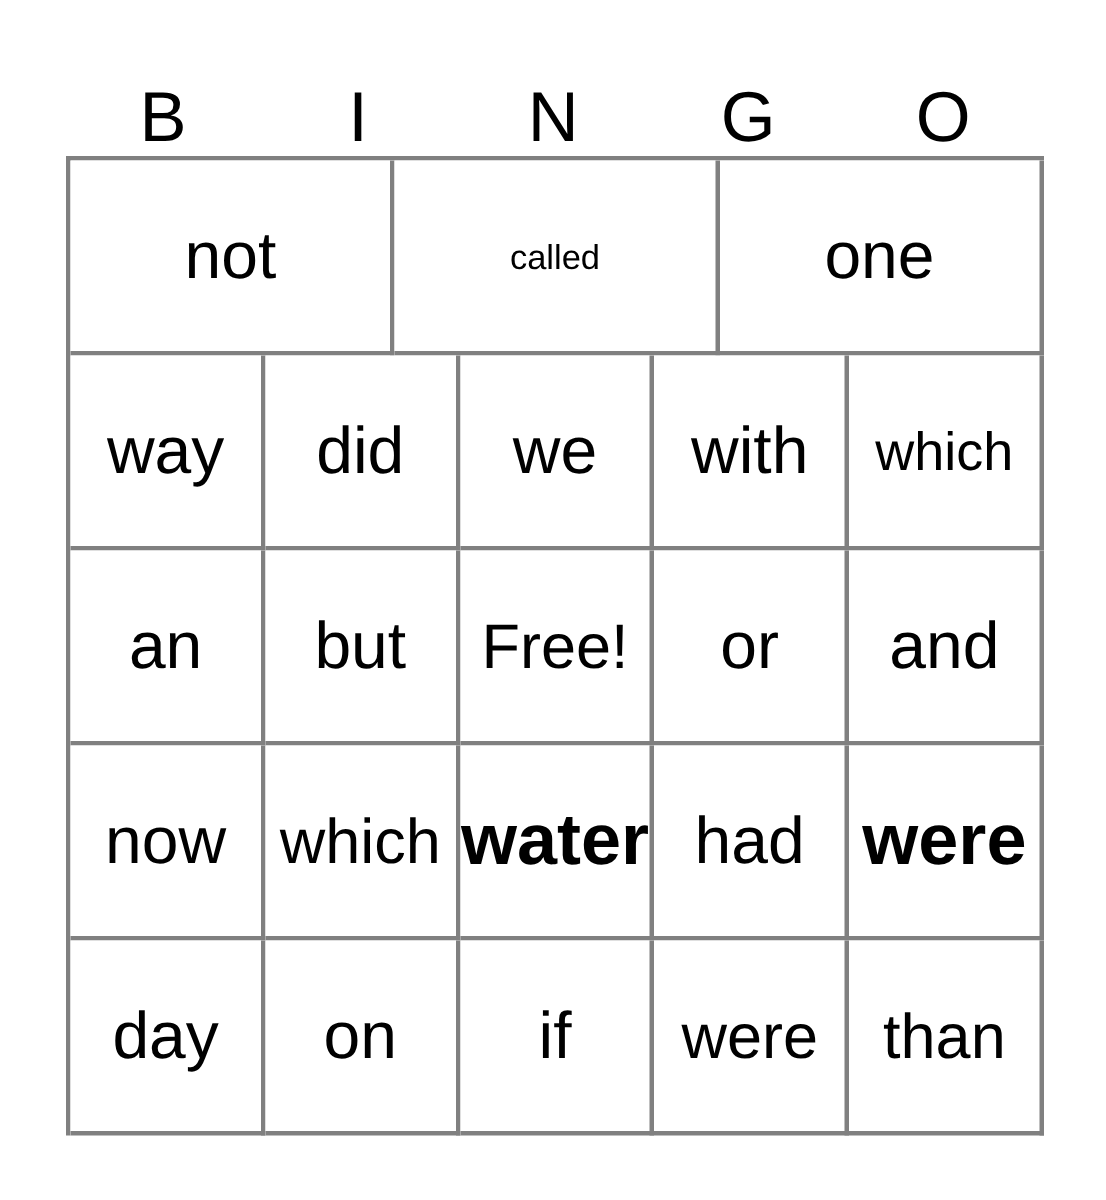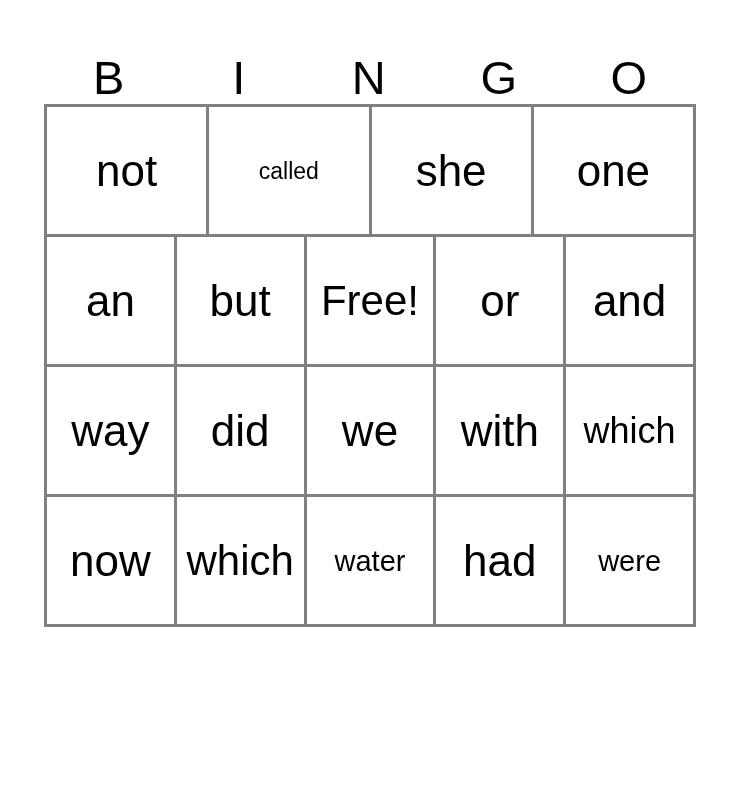--- a/index.html
+++ b/index.html
@@ -68,21 +68,21 @@
     display: block;
     text-align: center;
     font-size: 44px;
     line-height: 50px;
     white-space: nowrap;
     color: #000000;
   }
   
   .fs-xl  { font-size: 44px; }
   .fs-lg  { font-size: 42px; }
-  .fs-md  { font-size: 29px; }
+  .fs-md  { font-size: 48px; font-weight: bold; }
   .fs-sm  { font-size: 36px; }
   .fs-xs  { font-size: 23px; }
 </style>
 </head>
 <body>
 
 <div class="card">
 
   <div class="header-row">
     <div class="header-cell">B</div>
@@ -95,24 +95,39 @@
   <div class="grid">
 
     <div class="grid-row">
       <div class="cell">
           <span class="cell-text fs-xl">not</span>
         </div>
       <div class="cell">
           <span class="cell-text fs-xs">called</span>
         </div>
       <div class="cell">
-          <span class="cell-text fs-xl">she</span>
+          <span class="cell-text fs-xl">one</span>
+        </div>
+    </div>
+
+    <div class="grid-row">
+      <div class="cell">
+          <span class="cell-text fs-xl">way</span>
         </div>
       <div class="cell">
-          <span class="cell-text fs-xl">one</span>
+          <span class="cell-text fs-xl">did</span>
+        </div>
+      <div class="cell">
+          <span class="cell-text fs-xl">we</span>
+        </div>
+      <div class="cell">
+          <span class="cell-text fs-xl">with</span>
+        </div>
+      <div class="cell">
+          <span class="cell-text fs-sm">which</span>
         </div>
     </div>
 
     <div class="grid-row">
       <div class="cell">
           <span class="cell-text fs-xl">an</span>
         </div>
       <div class="cell">
           <span class="cell-text fs-xl">but</span>
         </div>
@@ -122,49 +137,48 @@
       <div class="cell">
           <span class="cell-text fs-xl">or</span>
         </div>
       <div class="cell">
           <span class="cell-text fs-xl">and</span>
         </div>
     </div>
 
     <div class="grid-row">
       <div class="cell">
-          <span class="cell-text fs-xl">way</span>
-        </div>
-      <div class="cell">
-          <span class="cell-text fs-xl">did</span>
-        </div>
-      <div class="cell">
-          <span class="cell-text fs-xl">we</span>
-        </div>
-      <div class="cell">
-          <span class="cell-text fs-xl">with</span>
-        </div>
-      <div class="cell">
-          <span class="cell-text fs-sm">which</span>
-        </div>
-    </div>
-
-    <div class="grid-row">
-      <div class="cell">
           <span class="cell-text fs-xl">now</span>
         </div>
       <div class="cell">
           <span class="cell-text fs-lg">which</span>
         </div>
       <div class="cell">
           <span class="cell-text fs-md">water</span>
         </div>
       <div class="cell">
           <span class="cell-text fs-xl">had</span>
         </div>
       <div class="cell">
           <span class="cell-text fs-md">were</span>
         </div>
     </div>
 
+    <div class="grid-row">
+      <div class="cell">
+          <span class="cell-text fs-xl">day</span>
+        </div>
+      <div class="cell">
+          <span class="cell-text fs-xl">on</span>
+        </div>
+      <div class="cell">
+          <span class="cell-text fs-xl">if</span>
+        </div>
+      <div class="cell">
+          <span class="cell-text fs-lg">were</span>
+        </div>
+      <div class="cell">
+          <span class="cell-text fs-lg">than</span>
+        </div>
+    </div>
 
   </div>
 </div>
 
 </body></html>

